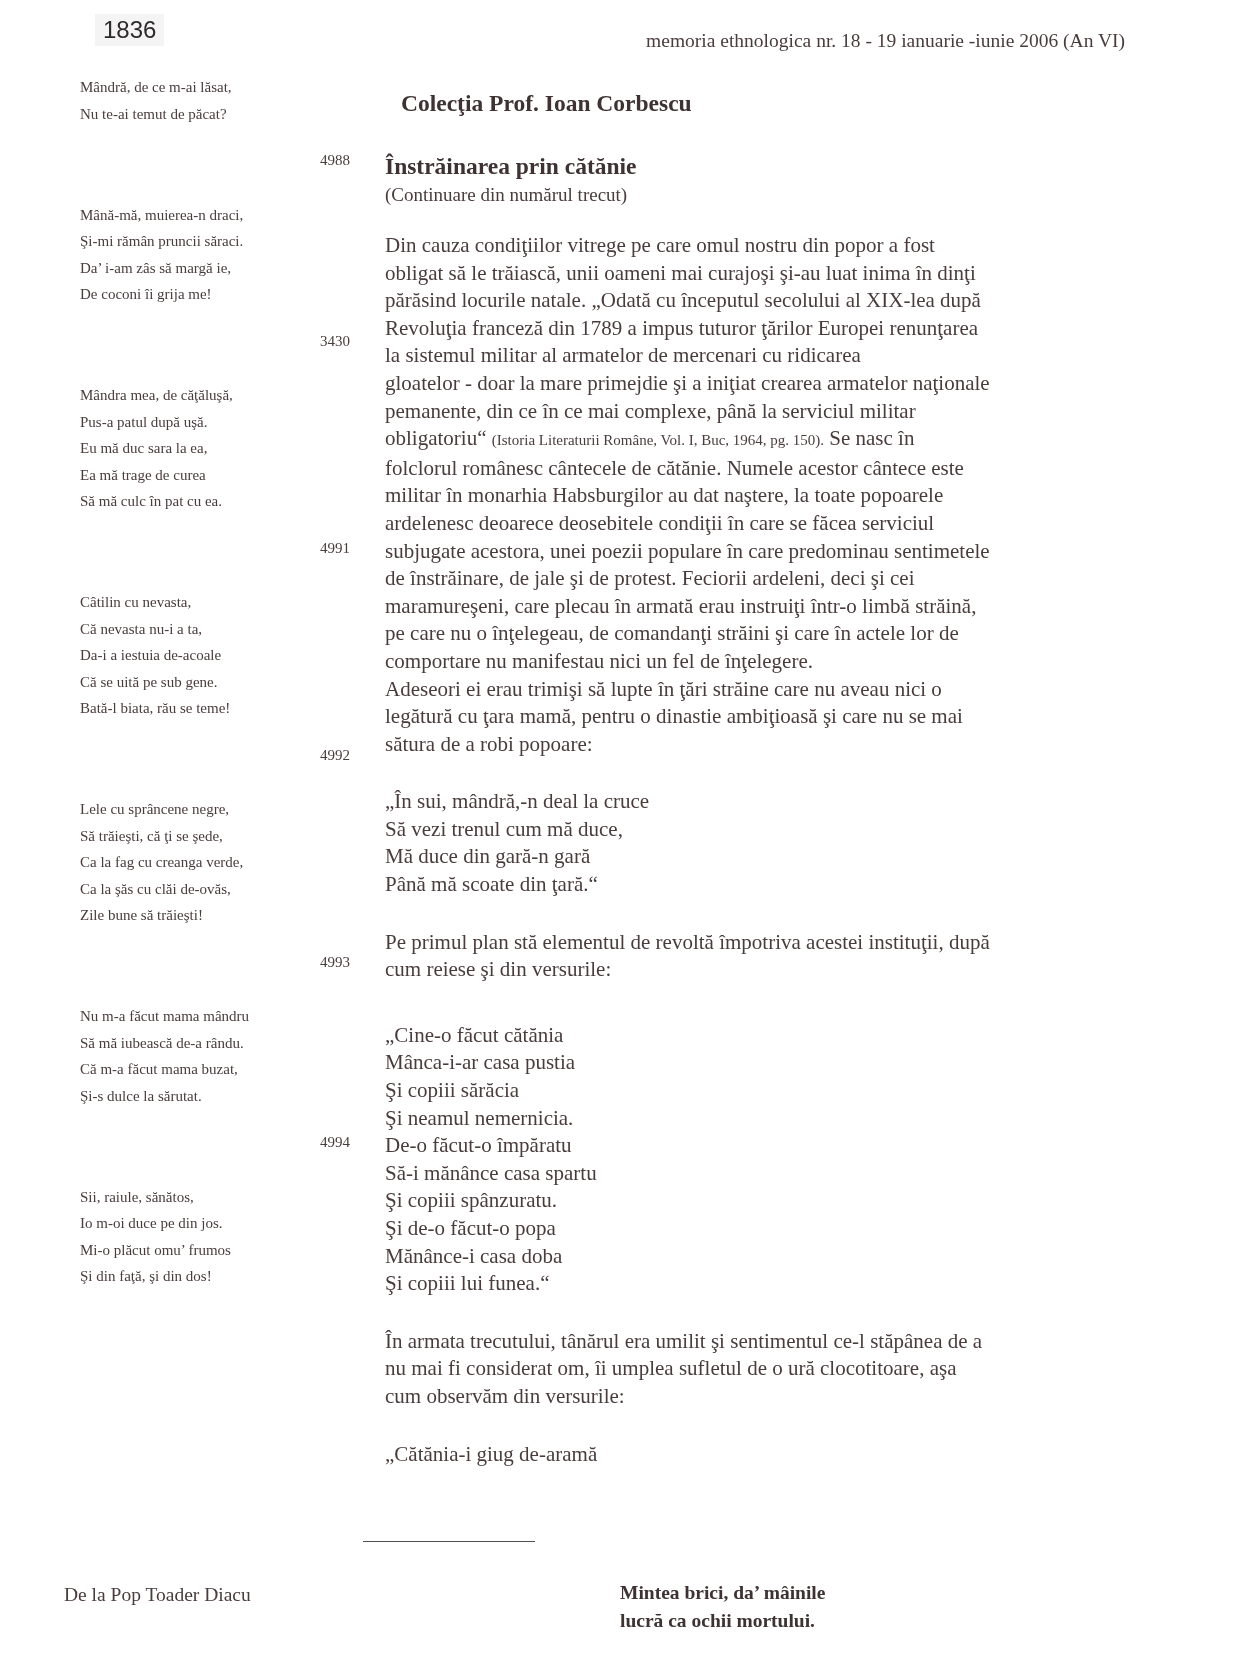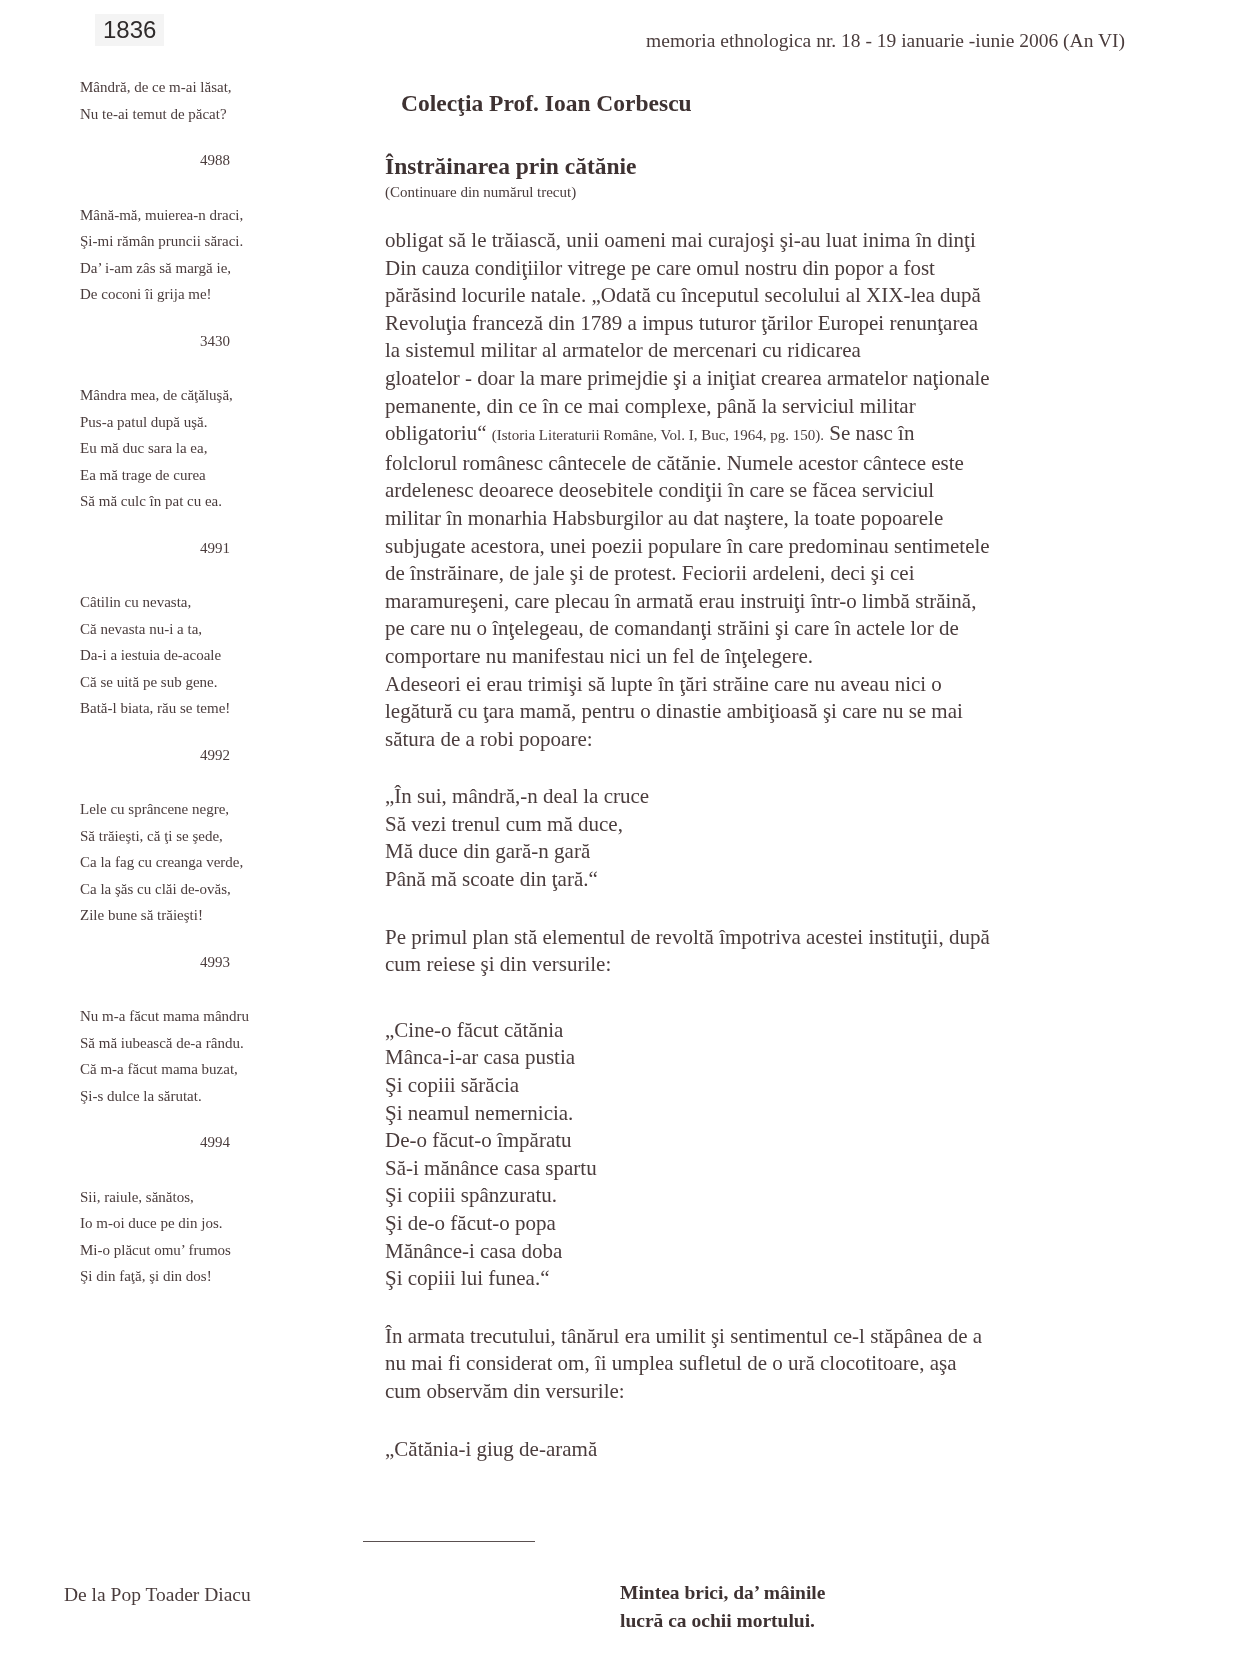--- a/index.html
+++ b/index.html
@@ -10,27 +10,27 @@
   .page-number {
     position: absolute; left: 95px; top: 14px; font-family: "Liberation Sans", "DejaVu Sans", sans-serif;
     font-size: 24px; color: #2e2a2a; padding: 2px 8px; background: #f4f4f4;
   }
   .running-head {
     position: absolute; right: 130px; top: 30px; font-size: 19.5px; color: #4a3c3c; white-space: nowrap;
   }
   .left-col { position: absolute; left: 80px; top: 74px; width: 270px; font-size: 15px; line-height: 26.5px; }
   .verse-block { margin: 0; }
   .verse-line { display: block; white-space: nowrap; }
-  .poem-number { text-align: center; margin: 20px 0 28px 0; display: block; }
+  .poem-number { text-align: right; margin: 20px 0 28px 0; display: block; }
   .source-line { position: absolute; left: 64px; top: 1584px; font-size: 19.5px; white-space: nowrap; }
 
   .right-col { position: absolute; left: 385px; top: 74px; width: 720px; }
   .collection-title { font-weight: bold; font-size: 23.5px; margin: 16px; color: #3e3232; }
   .article-title { font-weight: bold; font-size: 23.5px; margin: 36px 0 0 0; color: #3e3232; }
-  .article-subtitle { font-size: 15px; margin: 4px 0 0 0; }
+  .article-subtitle { font-size: 19px; margin: 4px 0 0 0; }
   .body-text { font-size: 21px; line-height: 27.6px; }
   .paragraph { margin: 0; }
   .para-line { display: block; white-space: nowrap; }
   .citation { font-size: 15px; }
   .quote-block { margin: 0; }
   .quote-line { display: block; white-space: nowrap; }
   .footnote-rule { position: absolute; left: 363px; top: 1541px; width: 172px; height: 0; border-top: 1.5px solid #5a5050; }
   .proverb {
     position: absolute; left: 620px; top: 1579px; font-weight: bold; font-size: 19.5px; line-height: 28px;
     color: #3e3232; white-space: nowrap;
@@ -103,31 +103,31 @@
 
 <div class="source-line">De la Pop Toader Diacu</div>
 
 <div class="right-col">
   <h2 class="collection-title">Colecţia Prof. Ioan Corbescu</h2>
   <h1 class="article-title">Înstrăinarea prin cătănie</h1>
   <div class="article-subtitle">(Continuare din numărul trecut)</div>
 
   <div class="body-text" style="margin-top:26px;">
     <p class="paragraph">
+      <span class="para-line">Din cauza condiţiilor vitrege pe care omul nostru din popor a fost</span>
       <span class="para-line">obligat să le trăiască, unii oameni mai curajoşi şi-au luat inima în dinţi</span>
-      <span class="para-line">Din cauza condiţiilor vitrege pe care omul nostru din popor a fost</span>
       <span class="para-line">părăsind locurile natale. „Odată cu începutul secolului al XIX-lea după</span>
       <span class="para-line">Revoluţia franceză  din 1789 a impus tuturor ţărilor Europei renunţarea</span>
       <span class="para-line">la sistemul  militar  al armatelor  de mercenari cu ridicarea</span>
       <span class="para-line">gloatelor - doar la mare primejdie şi a iniţiat crearea armatelor naţionale</span>
       <span class="para-line">pemanente, din ce în ce mai complexe, până la serviciul militar</span>
       <span class="para-line"><span>obligatoriu“ </span><span class="citation">(Istoria Literaturii Române, Vol. I, Buc, 1964, pg. 150).</span><span> Se nasc în</span></span>
       <span class="para-line">folclorul românesc cântecele de cătănie. Numele acestor cântece este</span>
+      <span class="para-line">militar în monarhia Habsburgilor au dat naştere, la toate popoarele</span>
       <span class="para-line">ardelenesc deoarece deosebitele condiţii în care se făcea serviciul</span>
-      <span class="para-line">militar în monarhia Habsburgilor au dat naştere, la toate popoarele</span>
       <span class="para-line">subjugate acestora, unei poezii populare în care predominau sentimetele</span>
       <span class="para-line">de înstrăinare, de jale şi de protest. Feciorii ardeleni, deci şi cei</span>
       <span class="para-line">maramureşeni, care plecau în armată erau instruiţi într-o limbă străină,</span>
       <span class="para-line">pe care nu o înţelegeau, de comandanţi străini şi care în actele lor de</span>
       <span class="para-line">comportare nu manifestau nici un fel de înţelegere.</span>
       <span class="para-line">Adeseori ei erau trimişi să lupte în ţări străine care nu aveau nici o</span>
       <span class="para-line">legătură cu ţara mamă, pentru o dinastie ambiţioasă şi care nu se mai</span>
       <span class="para-line">sătura de a robi popoare:</span>
     </p>
 

